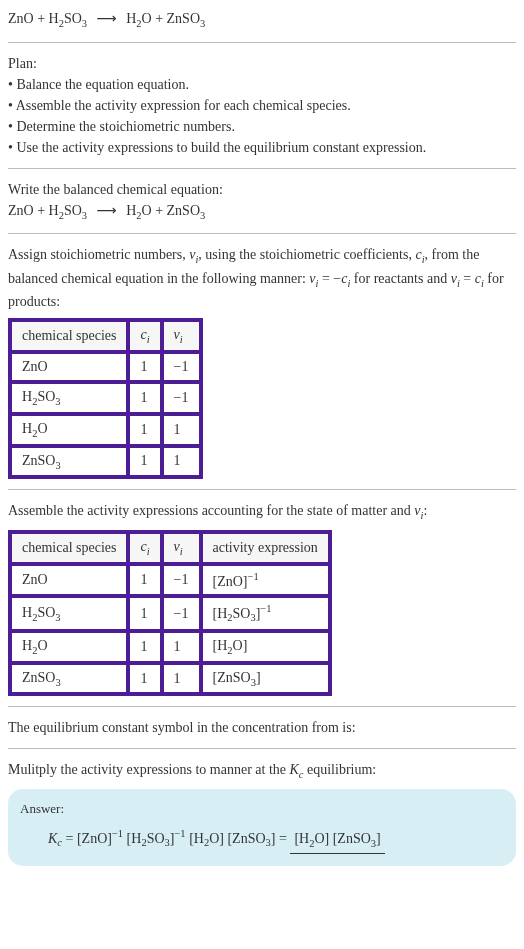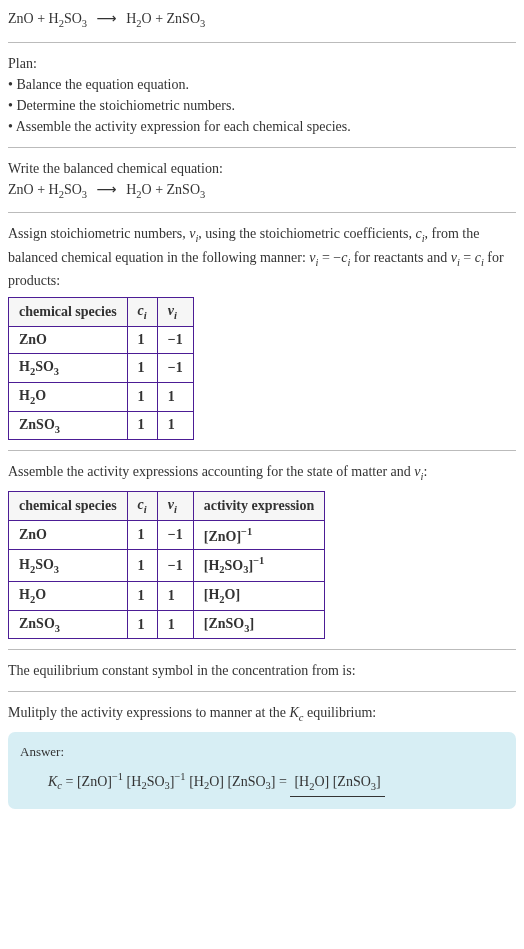--- a/index.html
+++ b/index.html
@@ -1,24 +1,24 @@
 <!DOCTYPE html>
 <html><head>
 <meta charset="utf-8">
 <style>
 * { box-sizing: border-box; margin: 0; padding: 0; }
 body { font-family: Georgia, 'Times New Roman', serif; font-size: 14px; color: #333; background: #fff; width: 524px; padding: 8px; }
 .section { margin-bottom: 8px; }
 .hr { border: none; border-top: 1px solid #bbb; margin: 10px 0; }
 p { line-height: 1.5; }
 table.data { border-collapse: collapse; margin-top: 6px; }
-table.data th, table.data td { border: 1px solid #4c1d95; padding: 5px 10px; text-align: left; font-weight: bold; }
+table.data th, table.data td { border: 4px solid #4c1d95; padding: 5px 10px; text-align: left; font-weight: normal; }
 table.data th { background: #f6f6f6; }
 .center-col { text-align: center; }
-.answer-box { background: #d7eef4; padding: 12px; margin-top: 6px; border-radius: 7px; }
+.answer-box { background: #d7eef4; padding: 12px; margin-top: 6px; border-radius: 15px; }
 .answer-label { font-size: 13px; margin-bottom: 6px; }
 .answer-body { padding-left: 28px; }
 .sub { vertical-align: sub; font-size: 0.75em; }
 .sup { vertical-align: super; font-size: 0.75em; }
 .ital { font-style: italic; font-family: 'Times New Roman', serif; }
 .arrow { display: inline-block; margin: 0 6px; }
 .frac { display: inline-block; vertical-align: middle; text-align: right; }
 .frac .num { display: block; border-bottom: 1px solid #333; padding: 0 4px; }
 .frac .den { display: block; padding: 0 4px; }
 .nowrap { white-space: nowrap; }
@@ -33,22 +33,23 @@
     <span class="arrow">⟶</span>
     <span><span>H</span><span class="sub">2</span><span>O + ZnSO</span><span class="sub">3</span></span>
   </p>
 </div>
 
 <hr class="hr">
 
 <div class="section">
   <p>Plan:</p>
   <p>• Balance the equation equation.</p>
+  <p>• Assemble the activity expression for each chemical species.</p>
   <p>• Determine the stoichiometric numbers.</p>
-  <p>• Assemble the activity expression for each chemical species.</p>
+  <p>• Use the activity expressions to build the equilibrium constant expression.</p>
 </div>
 
 <hr class="hr">
 
 <div class="section">
   <p>Write the balanced chemical equation:</p>
   <p class="nowrap">
     <span><span>ZnO + H</span><span class="sub">2</span><span>SO</span><span class="sub">3</span></span>
     <span class="arrow">⟶</span>
     <span><span>H</span><span class="sub">2</span><span>O + ZnSO</span><span class="sub">3</span></span>

